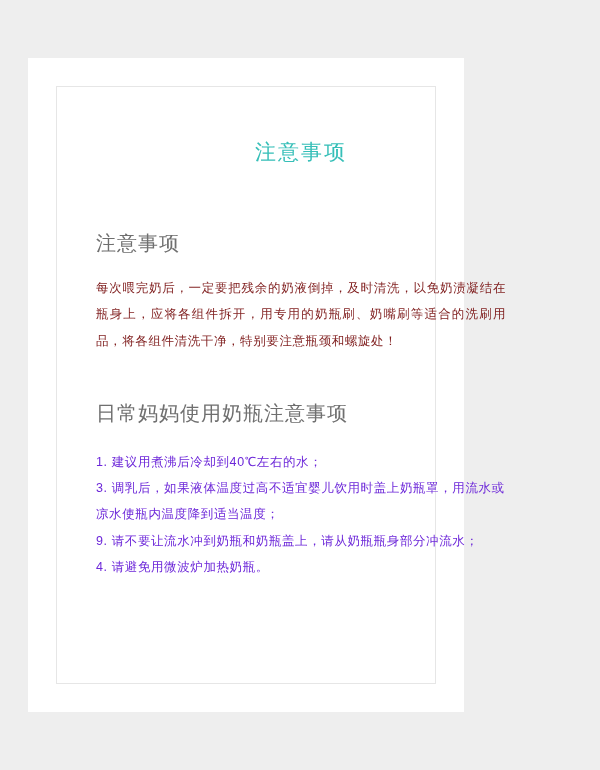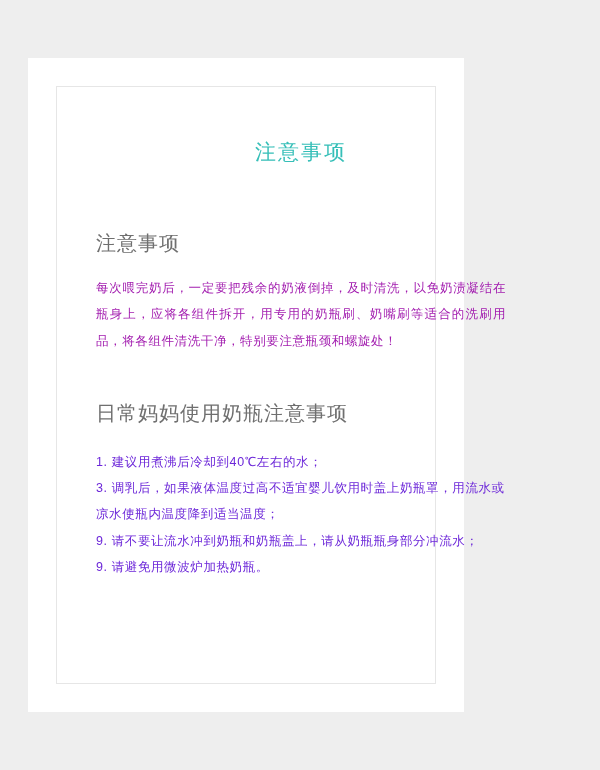--- a/index.html
+++ b/index.html
@@ -60,21 +60,21 @@
     margin: 0 0 18px 0;
   }
   .h-daily {
     color: #6f6f6f;
     font-size: 20px;
     font-weight: normal;
     letter-spacing: 1px;
     margin: 0 0 22px 0;
   }
   .para {
-    color: #a21caf;
+    color: #7f1d1d;
     font-size: 12.5px;
     line-height: 2.1;
     letter-spacing: 0.6px;
     margin: 0;
     text-align: justify;
   }
   .list {
     list-style: none;
     margin: 0;
     padding: 0;
@@ -100,18 +100,18 @@
       <h2 class="h-clean">注意事项</h2>
       <p class="para">每次喂完奶后，一定要把残余的奶液倒掉，及时清洗，以免奶渍凝结在瓶身上，应将各组件拆开，用专用的奶瓶刷、奶嘴刷等适合的洗刷用品，将各组件清洗干净，特别要注意瓶颈和螺旋处！</p>
     </div>
 
     <div class="section">
       <h2 class="h-daily">日常妈妈使用奶瓶注意事项</h2>
       <ul class="list">
         <li>1. 建议用煮沸后冷却到40℃左右的水；</li>
         <li>3. 调乳后，如果液体温度过高不适宜婴儿饮用时盖上奶瓶罩，用流水或凉水使瓶内温度降到适当温度；</li>
         <li>9. 请不要让流水冲到奶瓶和奶瓶盖上，请从奶瓶瓶身部分冲流水；</li>
-        <li>9. 请避免用微波炉加热奶瓶。</li>
+        <li>4. 请避免用微波炉加热奶瓶。</li>
       </ul>
     </div>
 
   </div>
 </div>
 
 </body></html>

